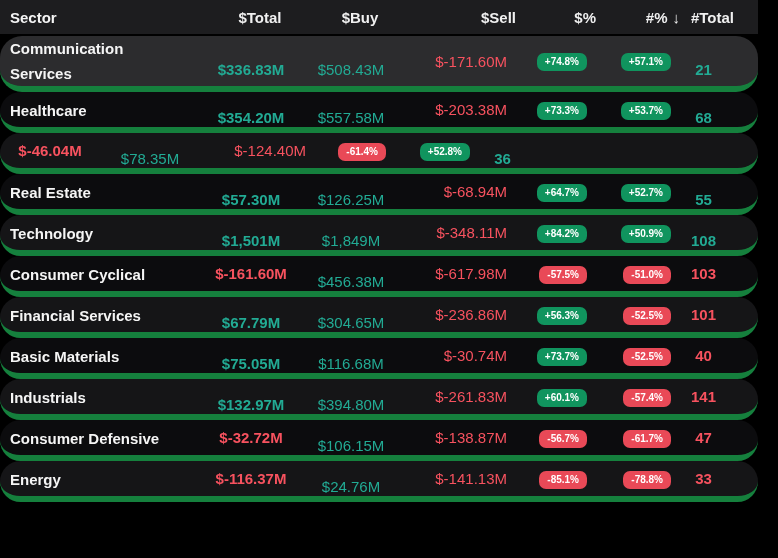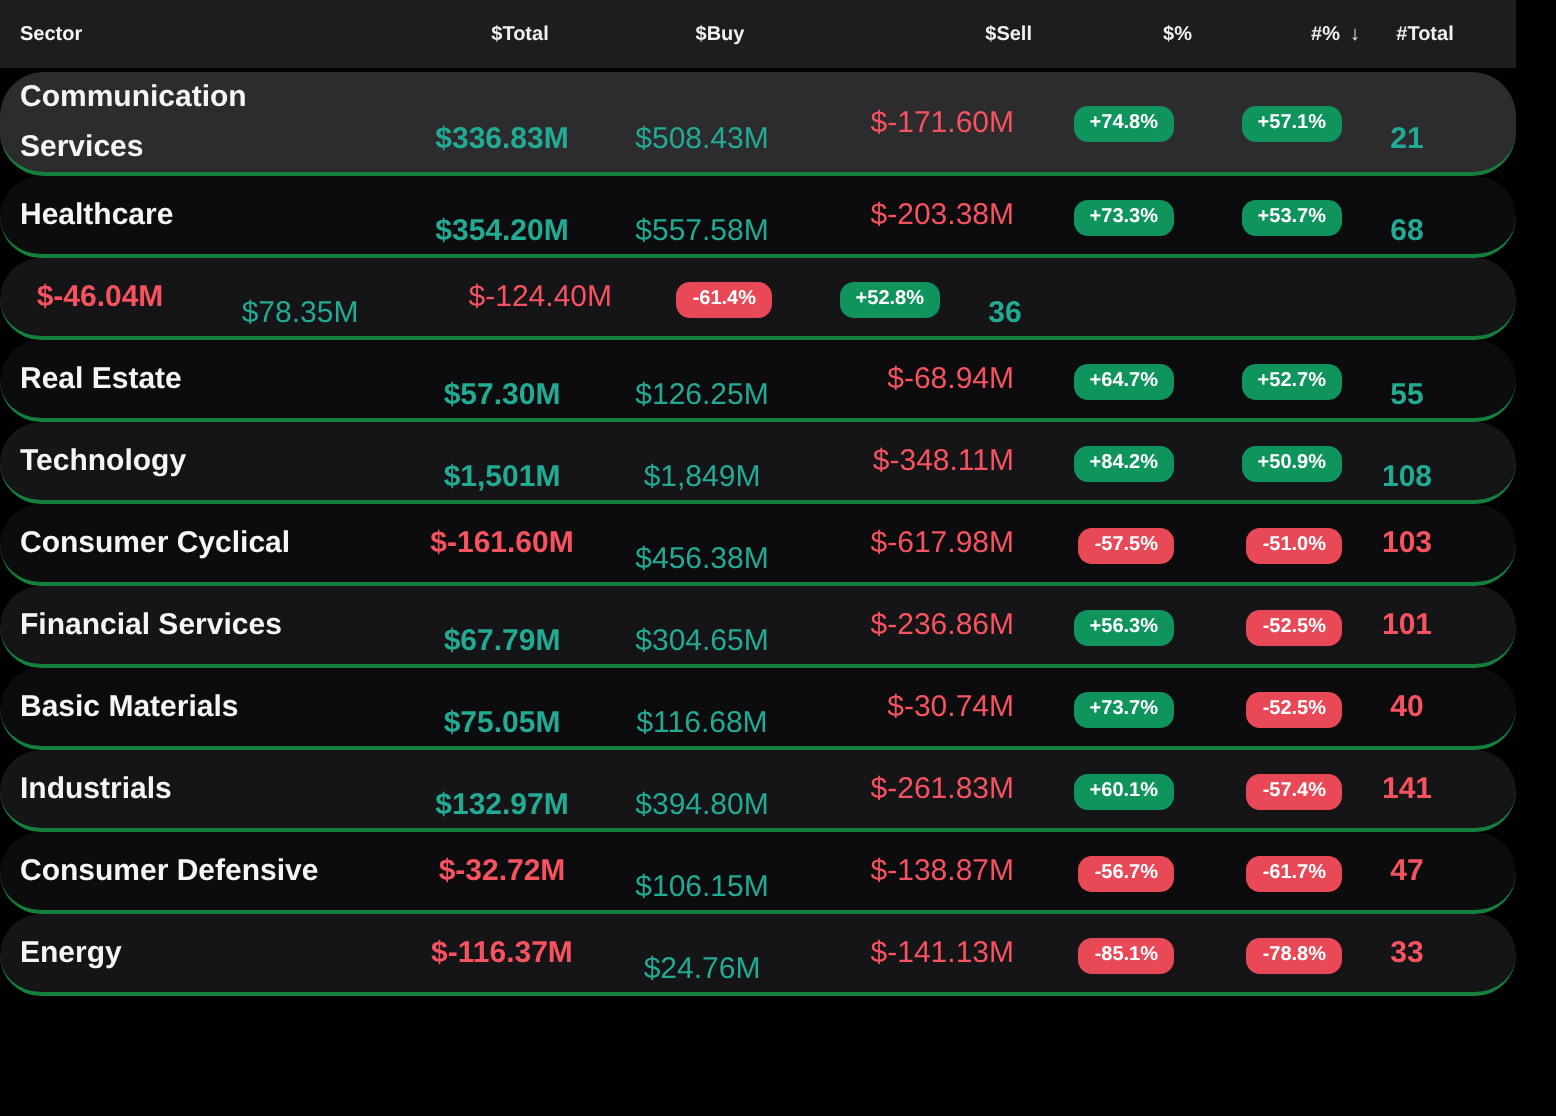--- a/index.html
+++ b/index.html
@@ -15,27 +15,27 @@
   }
   .table-header {
     display: flex;
     align-items: center;
     height: 36px;
     background: var(--header-bg, #1d1d1f);
     border-bottom: 2px solid #000;
     padding-right: 13px;
     color: #f0f0f0;
     font-weight: 700;
-    font-size: 10px;
+    font-size: 15px;
   }
   .table-row {
     display: flex;
     align-items: center;
     min-height: 41px;
-    border-bottom: 2px solid #15803d;
+    border-bottom: 6px solid #15803d;
     padding-right: 22px;
     font-size: 15px;
     cursor: pointer;
     border-radius: 22px;
   }
   .row-even { background: var(--row-alt-bg, #151517); }
   .row-odd  { background: var(--row-dark-bg, #0c0c0e); }
   .row-highlight { background: var(--row-highlight-bg, #2c2c2e) !important; }
   .cell { white-space: nowrap; }
   .col-sector {

